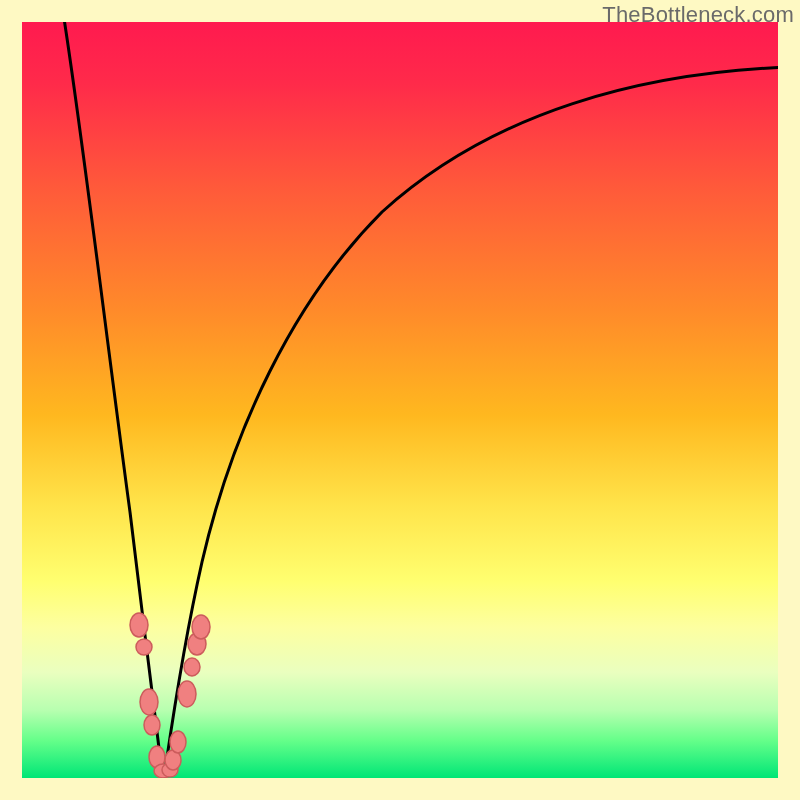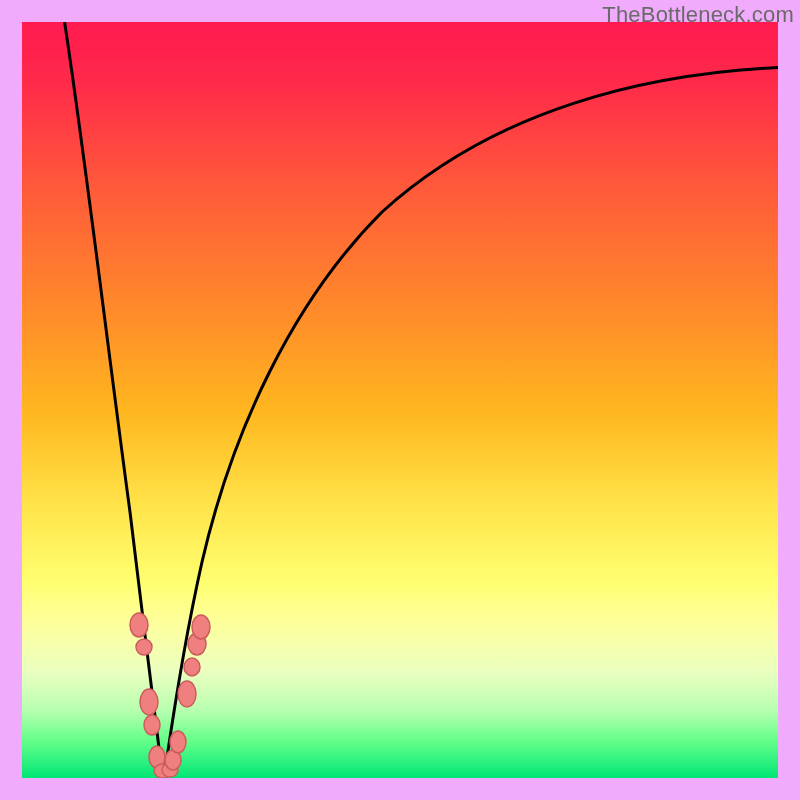--- a/index.html
+++ b/index.html
@@ -7,21 +7,21 @@
     padding: 0;
     width: 800px;
     height: 800px;
     overflow: hidden;
     font-family: Arial, Helvetica, sans-serif;
   }
   .frame {
     position: relative;
     width: 800px;
     height: 800px;
-    background: #f0abfc;
+    background: #fef9c3;
   }
   .plot-area {
     position: absolute;
     left: 22px;
     top: 22px;
     width: 756px;
     height: 756px;
     overflow: hidden;
   }
   .gradient {

